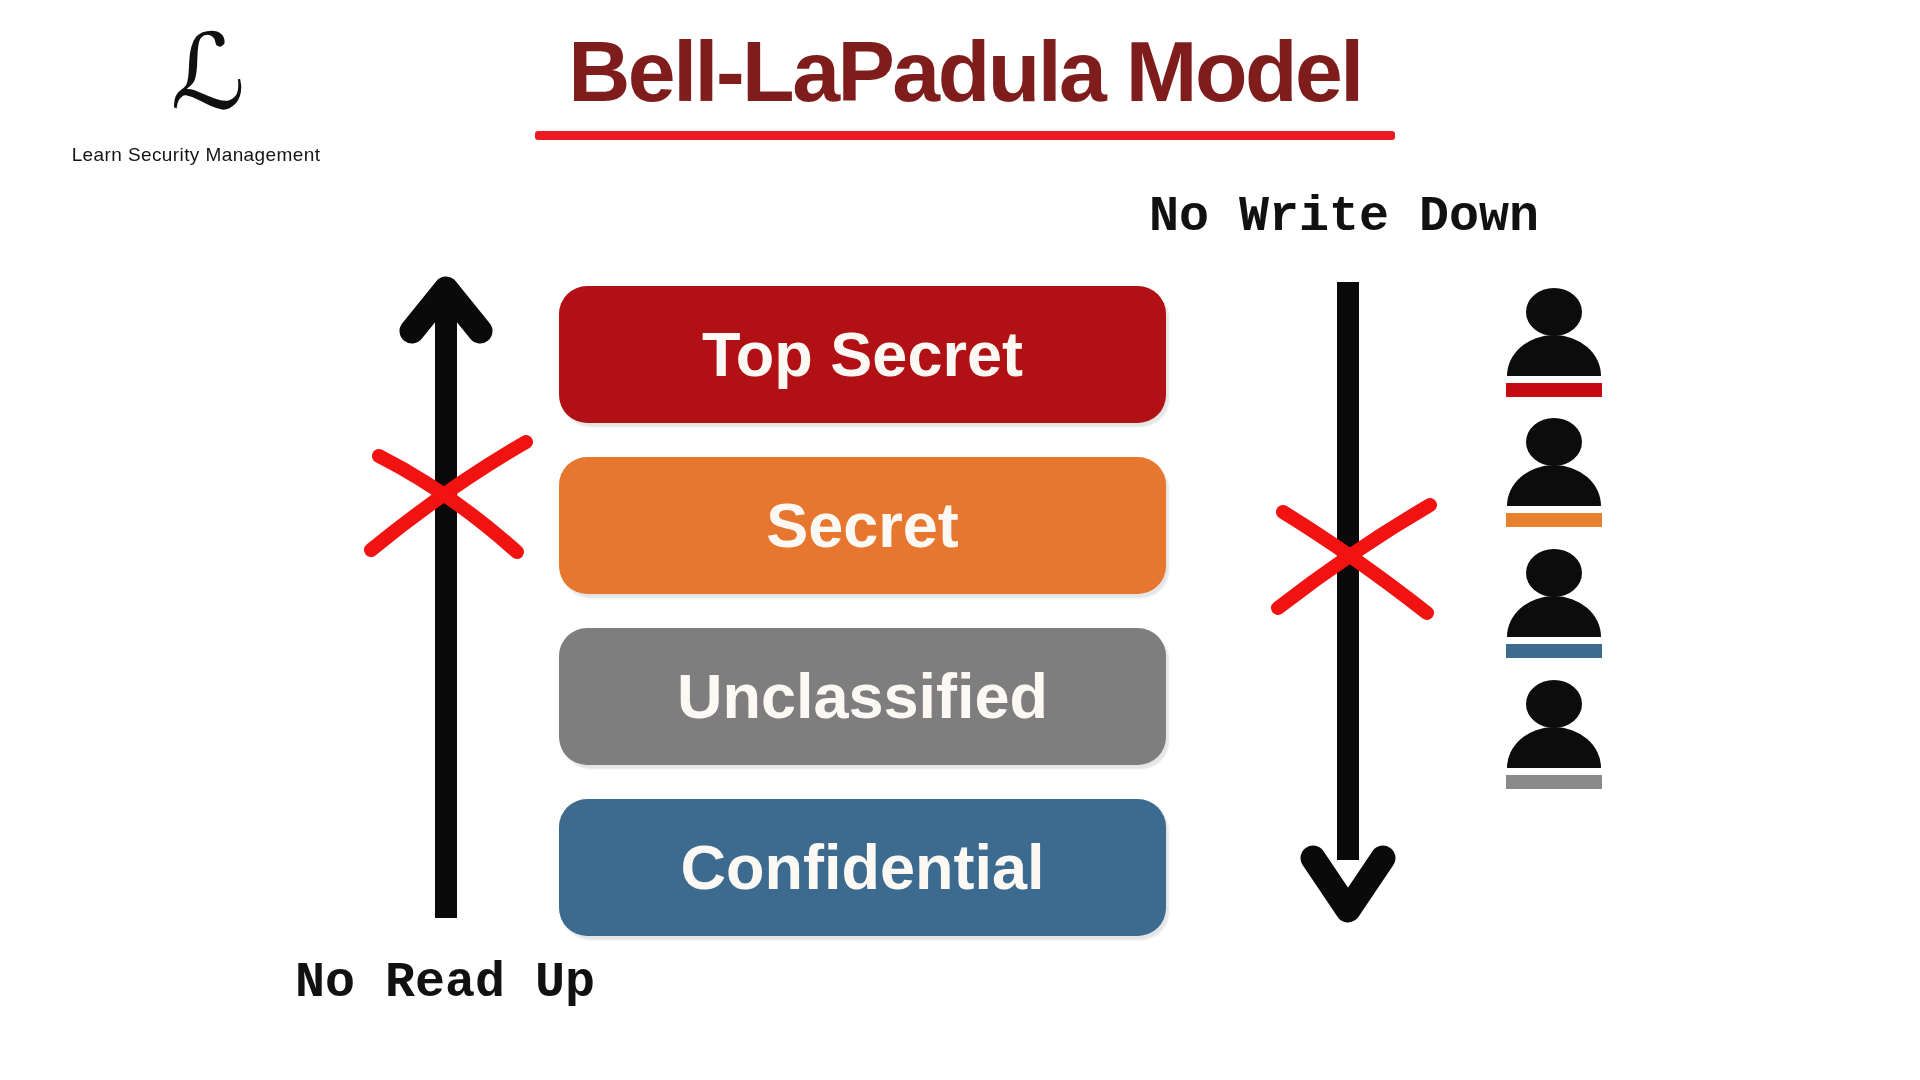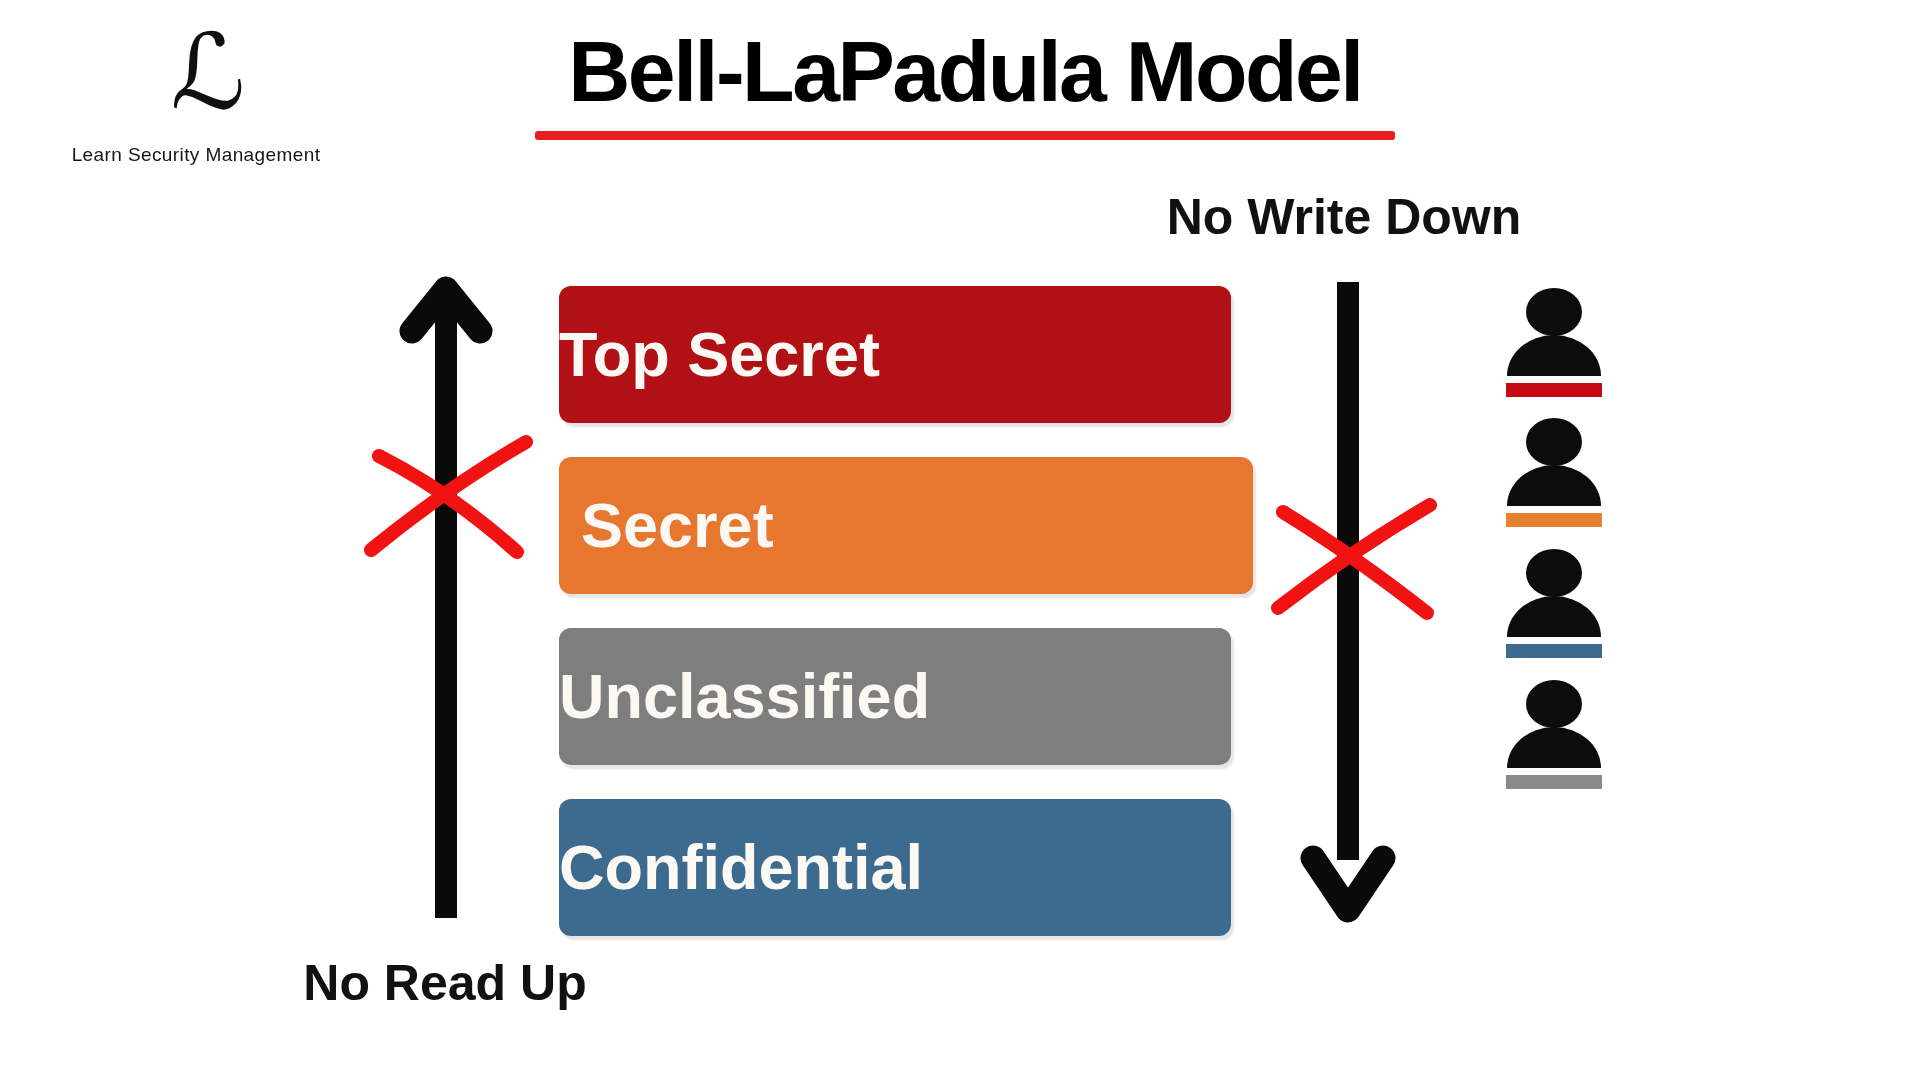--- a/index.html
+++ b/index.html
@@ -13,38 +13,38 @@
     font-family:"DejaVu Sans",sans-serif;font-size:104px;line-height:1.05;color:#101010;
   }
   .logo-caption{
     position:absolute;left:38px;top:144px;width:316px;text-align:center;
     font-size:19px;letter-spacing:.4px;color:#151515;
   }
   
   .title{
     position:absolute;left:965px;top:26px;transform:translateX(-50%);
     margin:0;font-size:86px;font-weight:bold;letter-spacing:-2.5px;
-    color:#000000;white-space:nowrap;line-height:1.05;
+    color:#7f1d1d;white-space:nowrap;line-height:1.05;
   }
   .title-underline{
     position:absolute;left:535px;top:131px;width:860px;height:9px;border-radius:3px;
   }
   
   .levels{position:absolute;left:559px;top:286px;display:flex;flex-direction:column;gap:34px;}
   .level{
-    width:672px;height:137px;border-radius:12px;display:flex;align-items:center;justify-content:flex-start;
+    width:607px;height:137px;border-radius:28px;display:flex;align-items:center;justify-content:center;
     box-shadow:3px 4px 2px rgba(0,0,0,0.10);
   }
   .level span{
     font-size:63px;font-weight:bold;color:#FCF9F4;letter-spacing:0;line-height:1;
   }
   
   .rule-label{
     position:absolute;transform:translateX(-50%);white-space:nowrap;
-    font-size:50px;font-weight:bold;color:#111111;line-height:1;
+    font-size:50px;font-weight:bold;color:#111111;line-height:1;font-family:Liberation Mono, monospace;
   }
   .rule-no-write{left:1344px;top:192px;}
   .rule-no-read{left:445px;top:958px;}
   
   .overlay{position:absolute;left:0;top:0;width:1920px;height:1080px;pointer-events:none;}
   
   .user{position:absolute;left:1506px;width:96px;height:110px;}
   .u1{top:288px;} .u2{top:418px;} .u3{top:549px;} .u4{top:680px;}
 </style>
 </head>
@@ -55,21 +55,21 @@
   <div class="logo-glyph">ℒ</div>
   <div class="logo-caption">Learn Security Management</div>
 
   <h1 class="title">Bell-LaPadula Model</h1>
   <div class="title-underline" style="background-color: rgb(236, 27, 35);"></div>
 
   <div class="levels">
     <div class="level" style="background-color: rgb(177, 16, 21);">
       <span>Top Secret</span>
     </div>
-    <div class="level" style="background-color: rgb(231, 119, 47); padding-left: 22px;">
+    <div class="level" style="background-color: rgb(231, 119, 47);">
       <span>Secret</span>
     </div>
     <div class="level" style="background-color: rgb(126, 126, 126);">
       <span>Unclassified</span>
     </div>
     <div class="level" style="background-color: rgb(61, 107, 144);">
       <span>Confidential</span>
     </div>
   </div>
 

